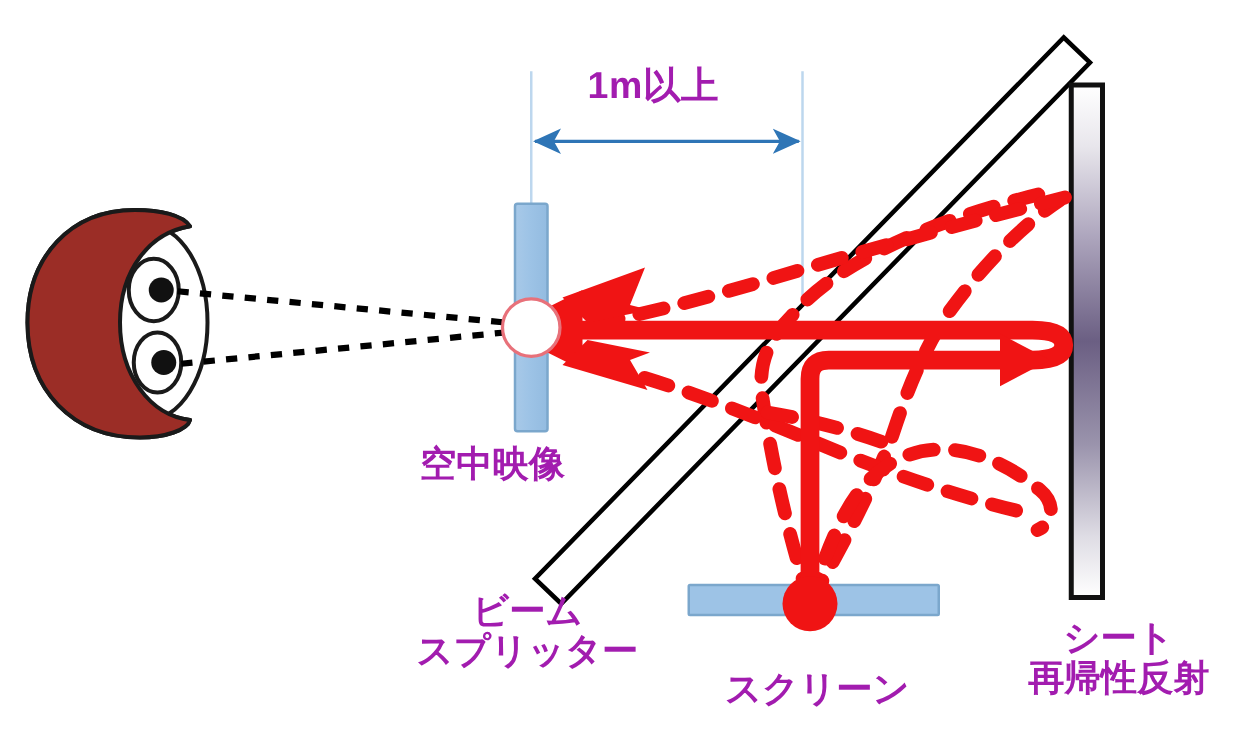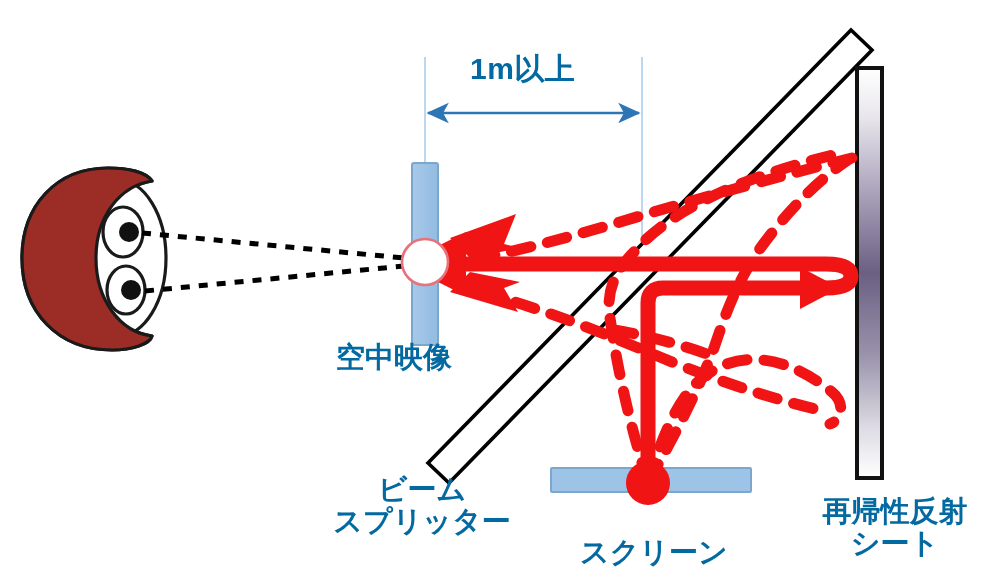--- a/index.html
+++ b/index.html
@@ -21,35 +21,35 @@
   #diagram-svg {
     position: absolute;
     left: 0;
     top: 0;
     width: 1000px;
     height: 586px;
   }
   .lbl {
     position: absolute;
     font-family: "Liberation Sans", "DejaVu Sans", sans-serif;
-    color: #0369a1;
+    color: #a21caf;
     font-weight: bold;
     white-space: nowrap;
     line-height: 1.12;
     text-align: center;
   }
   #label-dimension {
     left: 470px;
     top: 52px;
     font-size: 30px;
     letter-spacing: 0.5px;
   }
   #label-aerial-image {
     left: 336px;
-    top: 341px;
+    top: 356px;
     font-size: 29px;
     text-align: center;
   }
   #label-beam-splitter {
     left: 322px;
     top: 473px;
     font-size: 29px;
     width: 200px;
   }
   #label-screen {
@@ -208,17 +208,17 @@
   <div class="lbl" id="label-aerial-image">空中映像</div>
 
   <div class="lbl" id="label-beam-splitter">
     <span class="lbl-line">ビーム</span>
     <span class="lbl-line">スプリッター</span>
   </div>
 
   <div class="lbl" id="label-screen">スクリーン</div>
 
   <div class="lbl" id="label-retro-sheet">
+    <span class="lbl-line">シート</span>
     <span class="lbl-line">再帰性反射</span>
-    <span class="lbl-line">シート</span>
   </div>
 
 </div>
 
 </body></html>

